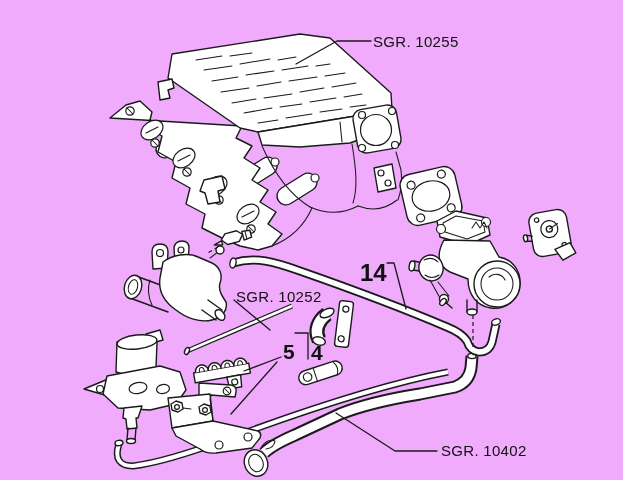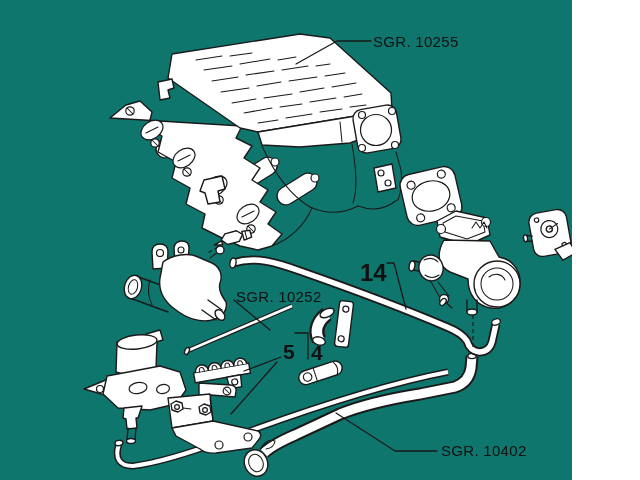--- a/index.html
+++ b/index.html
@@ -1,16 +1,16 @@
 <!DOCTYPE html>
 <html><head>
 <meta charset="utf-8">
 <style>
   html,body{margin:0;padding:0;background:#fff;}
-  .stage{position:relative;width:572px;height:480px;background:#0f766e;overflow:hidden;
+  .stage{position:relative;width:623px;height:480px;background:#f0abfc;overflow:hidden;
          font-family:"Liberation Sans",sans-serif;}
   svg{display:block;}
   .ln{fill:none;stroke:#1a1a1a;stroke-width:1.4;stroke-linecap:round;stroke-linejoin:round;}
   .thin{fill:none;stroke:#1a1a1a;stroke-width:1.05;stroke-linecap:round;stroke-linejoin:round;}
   .part{fill:#ffffff;stroke:#1a1a1a;stroke-width:1.4;stroke-linejoin:round;}
   .hole{fill:#ffffff;stroke:#1a1a1a;stroke-width:1.2;}
   .hoseO{fill:none;stroke:#1a1a1a;stroke-linecap:butt;stroke-linejoin:round;}
   .hoseI{fill:none;stroke:#ffffff;stroke-linecap:butt;stroke-linejoin:round;}
   .dash{fill:none;stroke:#1a1a1a;stroke-width:1.2;stroke-dasharray:4 3;}
   .ldr{fill:none;stroke:#1a1a1a;stroke-width:1.3;stroke-linecap:round;stroke-linejoin:round;}

